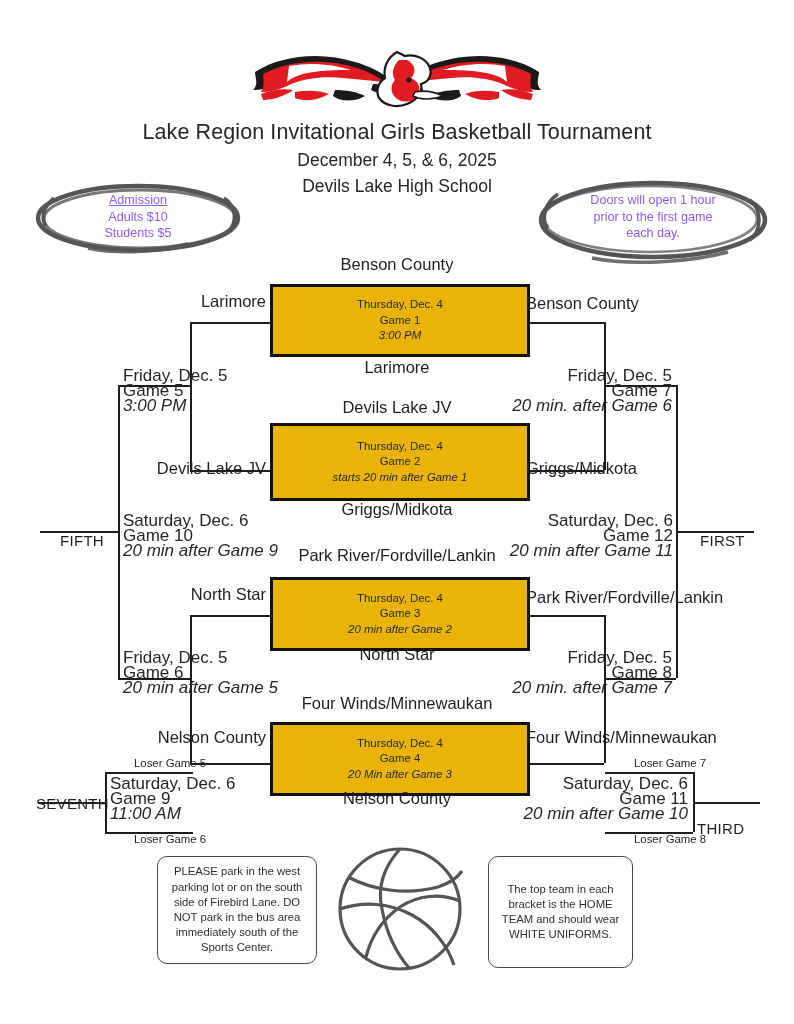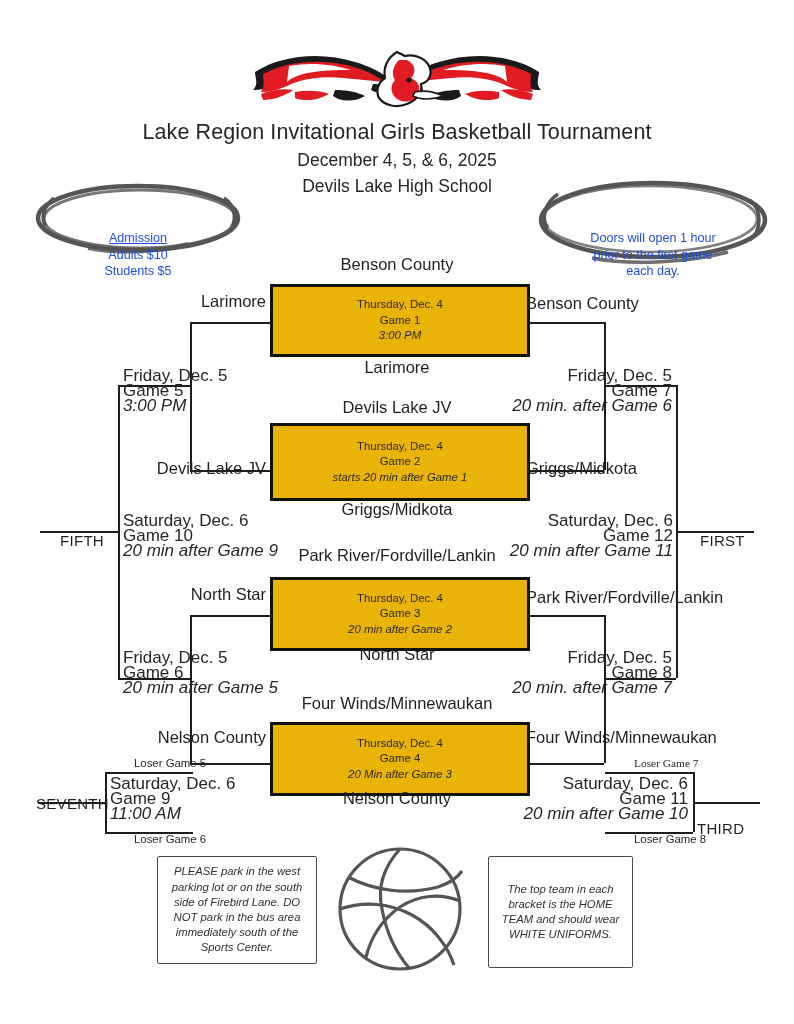--- a/index.html
+++ b/index.html
@@ -10,21 +10,21 @@
   .abs{position:absolute;}
 
   
   #logo{left:243px;top:38px;width:308px;height:78px;}
   #title{left:0;top:120px;width:794px;text-align:center;font-size:21.5px;letter-spacing:.1px;}
   #subtitle1{left:0;top:150px;width:794px;text-align:center;font-size:17.5px;}
   #subtitle2{left:0;top:176px;width:794px;text-align:center;font-size:17.5px;}
 
   
   .oval-wrap{position:absolute;}
-  .oval-text{position:absolute;text-align:center;font-size:12.6px;line-height:16.5px;color:#1d4ed8;margin-top:38px;}
+  .oval-text{position:absolute;text-align:center;font-size:12.6px;line-height:16.5px;color:#8b5cf6;}
   .oval-text u{text-decoration:underline;}
 
   
   .hline{position:absolute;background:#1d1d1d;height:1.6px;}
   .vline{position:absolute;background:#1d1d1d;width:1.6px;}
 
   
   .gbox{position:absolute;border:3.2px solid #111;background:#eab308;
         display:flex;flex-direction:column;align-items:center;justify-content:center;}
   .gbox .ln{font-size:11.4px;line-height:15.4px;color:#2b2b2b;}
@@ -39,23 +39,23 @@
   .ginfo{position:absolute;font-size:17px;line-height:15.2px;color:#262626;white-space:nowrap;}
   .ginfo .it{font-style:italic;}
   .ginfo.rgt{text-align:right;}
 
   
   .place{position:absolute;font-size:15px;color:#1f1f1f;letter-spacing:.3px;white-space:nowrap;}
 
   .loser{position:absolute;font-size:11.4px;color:#262626;white-space:nowrap;margin-left:24px;}
 
   
-  .note{position:absolute;border:1.5px solid #4a4a4a;border-radius:2px;background:#fff;
+  .note{position:absolute;border:1.5px solid #4a4a4a;border-radius:10px;background:#fff;
         display:flex;align-items:center;justify-content:center;text-align:center;
-        font-size:11.3px;line-height:15.2px;color:#2f2f2f;padding:4px 12px;box-sizing:border-box;font-style:italic;}
+        font-size:11.3px;line-height:15.2px;color:#2f2f2f;padding:4px 12px;box-sizing:border-box;}
 
   #ball{left:334px;top:843px;width:132px;height:132px;}
 </style>
 </head>
 <body>
 
 <div class="abs" id="logo">
   <svg viewBox="0 0 308 78" width="308" height="78">
     <g>
 
@@ -247,21 +247,21 @@
 </div>
 
 <div class="ginfo rgt" style="left:500px;top:776px;width:188px;">
   <div>Saturday, Dec. 6</div>
   <div>Game 11</div>
   <div class="it">20 min after Game 10</div>
 </div>
 
 <div class="loser" style="left:110px;top:757px;">Loser Game 5</div>
 <div class="loser" style="left:110px;top:833px;">Loser Game 6</div>
-<div class="loser" style="left:610px;top:757px;font-family:Liberation Serif, serif;">Loser Game 7</div>
+<div class="loser" style="left:610px;top:757px;">Loser Game 7</div>
 <div class="loser" style="left:610px;top:833px;">Loser Game 8</div>
 
 <div class="place" style="left:60px;top:532px;">FIFTH</div>
 <div class="place" style="left:700px;top:532px;">FIRST</div>
 <div class="place" style="left:36px;top:795px;">SEVENTH</div>
 <div class="place" style="left:697px;top:820px;">THIRD</div>
 
 <div class="abs" id="ball">
   <svg viewBox="0 0 132 132" width="132" height="132">
     <g fill="none" stroke="#555" stroke-width="3.2">

